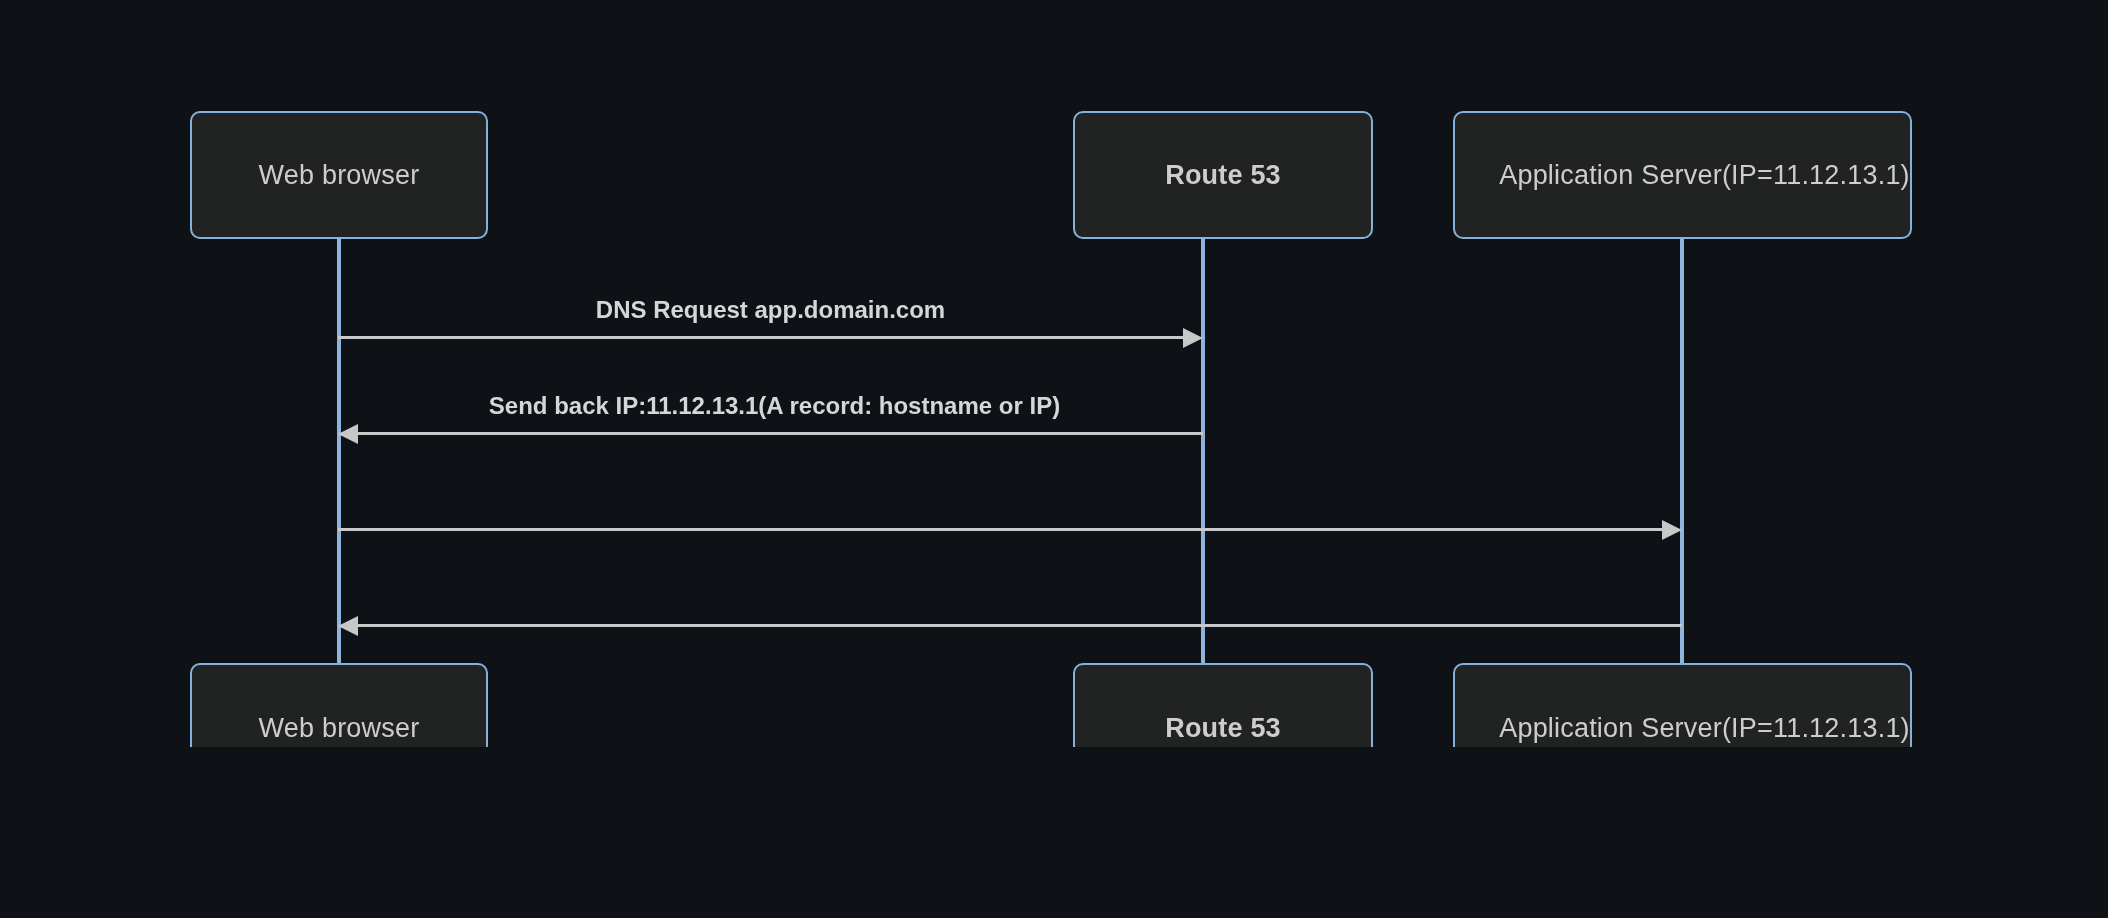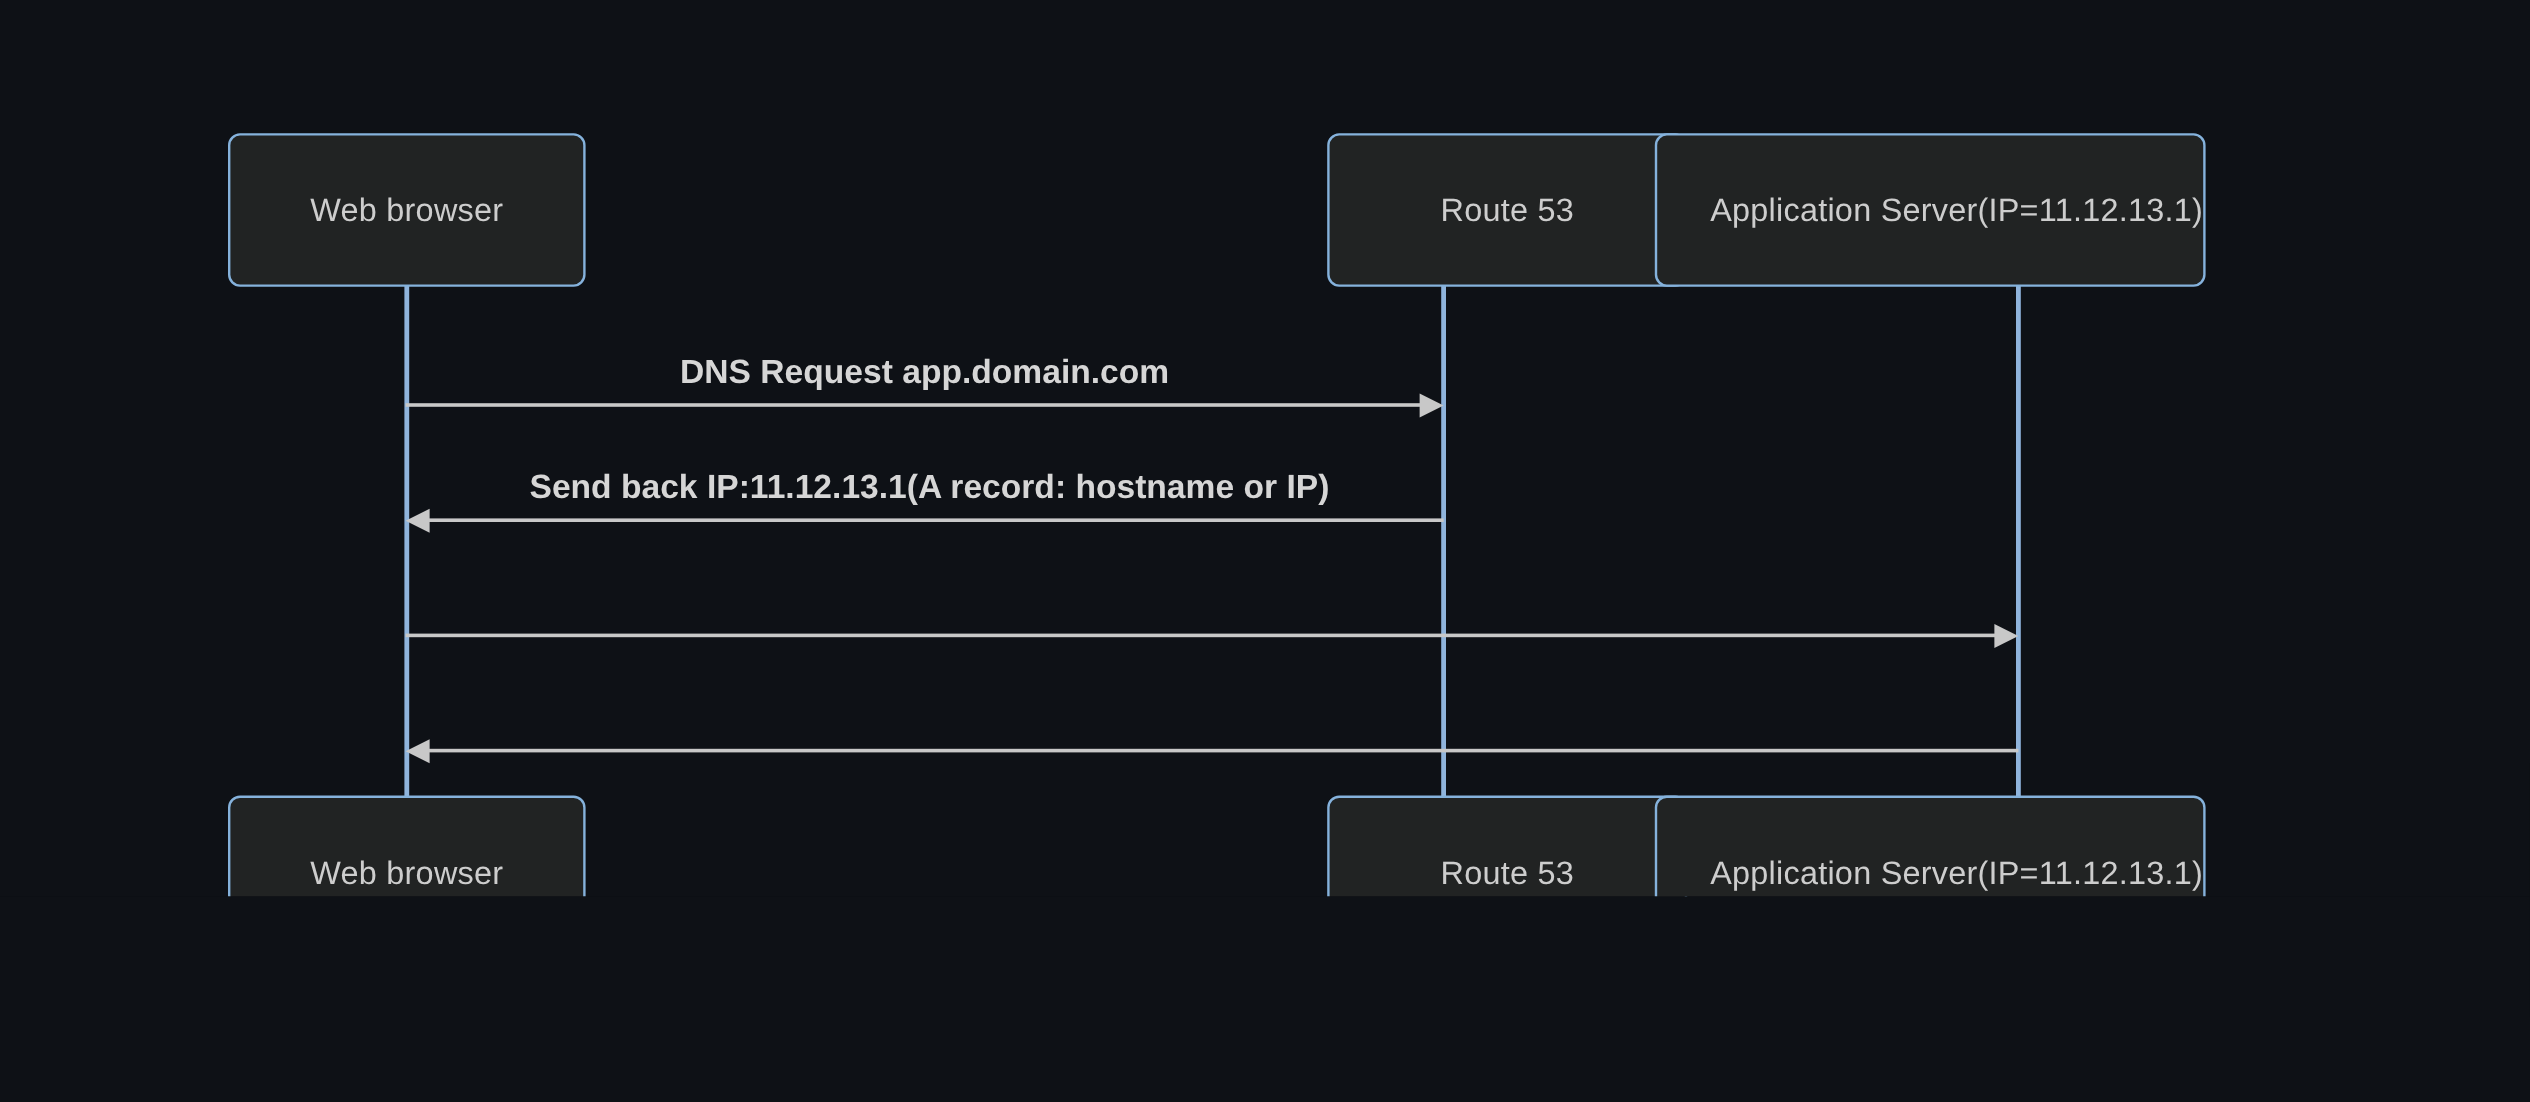--- a/index.html
+++ b/index.html
@@ -37,30 +37,30 @@
     align-items: center;
     justify-content: center;
     color: #cdcdcd;
     font-size: 27px;
     letter-spacing: 0.2px;
     white-space: nowrap;
   }
   .row-top    { top: 111px; height: 128px; }
   .row-bottom { top: 663px; height: 130px; }
   .a0 { left: 190px;  width: 298px; }
-  .a1 { left: 1106px; width: 300px; }
-  .a2 { left: 1379px; width: 459px; padding-left: 44px; }
+  .a1 { left: 1073px; width: 300px; font-weight: bold; }
+  .a2 { left: 1453px; width: 459px; padding-left: 44px; }
   
   .msg-label {
     position: absolute;
     height: 36px;
     line-height: 36px;
     text-align: center;
     font-weight: bold;
-    font-size: 28px;
+    font-size: 24px;
     color: #d6d6d6;
     white-space: nowrap;
   }
   .m0-label { left: 338px; width: 865px;  top: 292px; }
   .m1-label { left: 342px; width: 865px;  top: 388px; }
   .m2-label { left: 338px; width: 1345px; top: 484px; }
   .m3-label { left: 338px; width: 1345px; top: 580px; }
   
   .msg-line {
     position: absolute;

